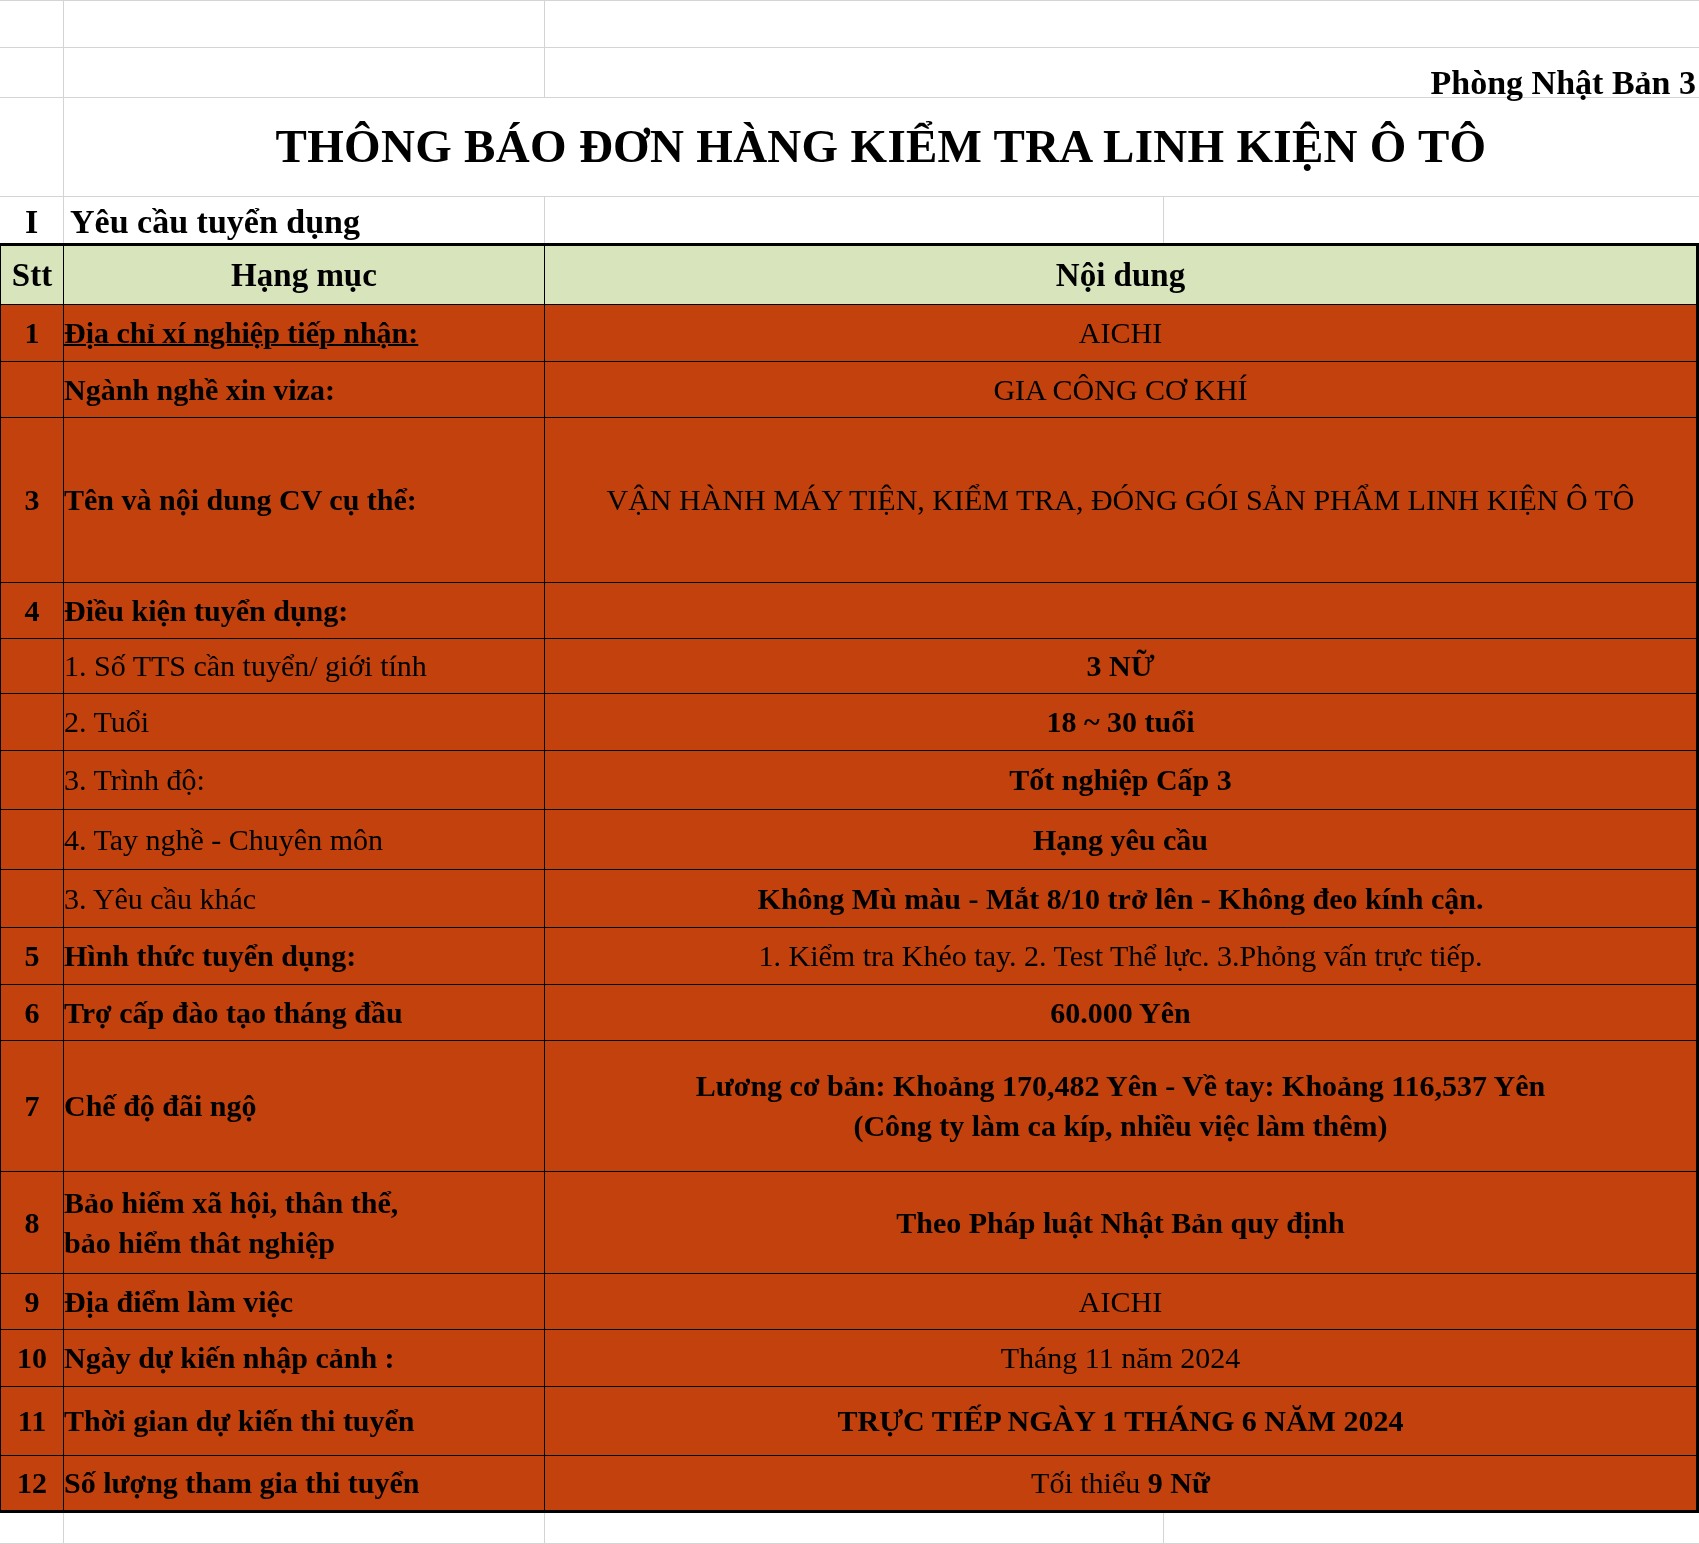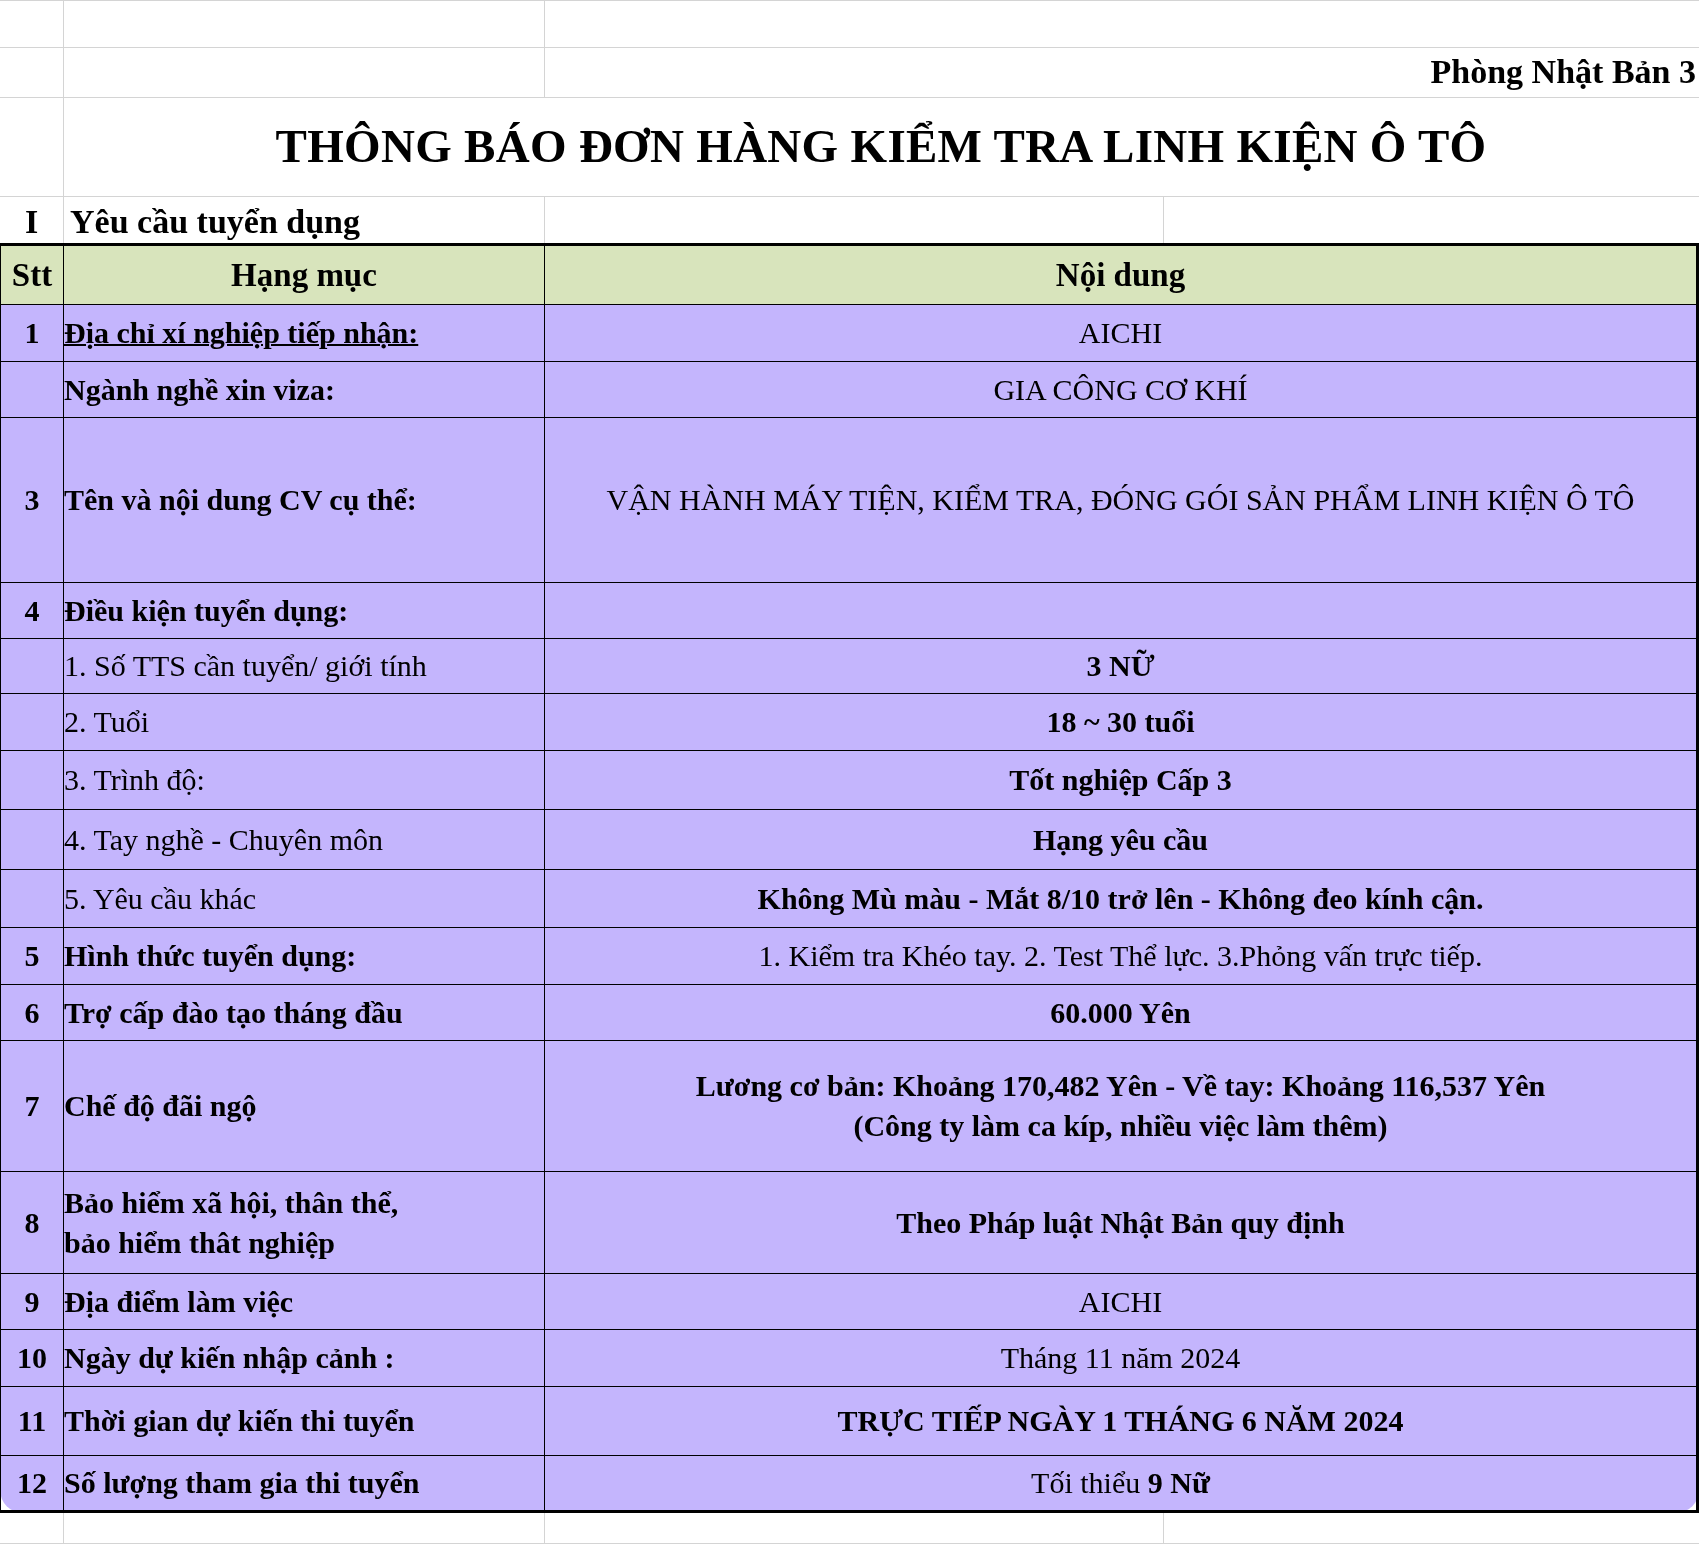--- a/index.html
+++ b/index.html
@@ -1,28 +1,28 @@
 <!DOCTYPE html>
 <html><head>
 <meta charset="utf-8">
 <style>
   html, body { margin:0; padding:0; background:#ffffff; }
   body { width:1699px; height:1544px; position:relative; overflow:hidden;
          font-family:"Liberation Serif", "DejaVu Serif", serif; color:#000; }
   .grid-h { position:absolute; left:0; width:1699px; height:1px; background:#d4d4d4; }
   .grid-v { position:absolute; top:0; width:1px; background:#d4d4d4; }
-  .office { position:absolute; top:47px; height:50px; right:3px; line-height:50px;
+  .office { position:absolute; top:58px; height:50px; right:3px; line-height:50px;
             font-weight:bold; font-size:34px; }
   .title { position:absolute; left:63px; width:1636px; top:97px; height:99px; line-height:99px;
            text-align:center; font-weight:bold; font-size:47px; letter-spacing:0.3px; }
   .section { position:absolute; top:196px; height:47px; line-height:52px; font-weight:bold; font-size:34px; }
   .section-num { left:0; width:63px; text-align:center; }
   .section-label { left:70px; }
   table.main { position:absolute; left:0; top:243px; width:1697px; border-collapse:collapse; table-layout:fixed;
-               background:#c4b5fd;border-radius:23px; }
+               background:#c2410c; }
   table.main col.c1 { width:63px; }
   table.main col.c2 { width:481px; }
   table.main col.c3 { width:1153px; }
   table.main td { border:1.5px solid #000; padding:0; font-size:30px; vertical-align:middle; }
   table.main tr.head td { background:#d8e4bc; font-weight:bold; font-size:33px; text-align:center; border-top:3px solid #000; }
   td.stt { text-align:center; font-weight:bold; }
   td.label { padding-left:6px; font-weight:bold; }
   td.label.plain { font-weight:normal; }
   td.label u { text-decoration:underline; text-decoration-thickness:2px; }
   td.value { text-align:center; }
@@ -100,21 +100,21 @@
     <td class="label plain">3. Trình độ:</td>
     <td class="value bold">Tốt nghiệp Cấp 3</td>
   </tr>
   <tr class="dash" style="height:60px">
     <td class="stt"></td>
     <td class="label plain">4. Tay nghề - Chuyên môn</td>
     <td class="value bold">Hạng yêu cầu</td>
   </tr>
   <tr style="height:58px">
     <td class="stt"></td>
-    <td class="label plain">5. Yêu cầu khác</td>
+    <td class="label plain">3. Yêu cầu khác</td>
     <td class="value bold">Không Mù màu - Mắt 8/10 trở lên - Không đeo kính cận.</td>
   </tr>
   <tr style="height:57px">
     <td class="stt">5</td>
     <td class="label">Hình thức tuyển dụng:</td>
     <td class="value">1. Kiểm tra Khéo tay. 2. Test Thể lực. 3.Phỏng vấn trực tiếp.</td>
   </tr>
   <tr style="height:56px">
     <td class="stt">6</td>
     <td class="label">Trợ cấp đào tạo tháng đầu</td>

